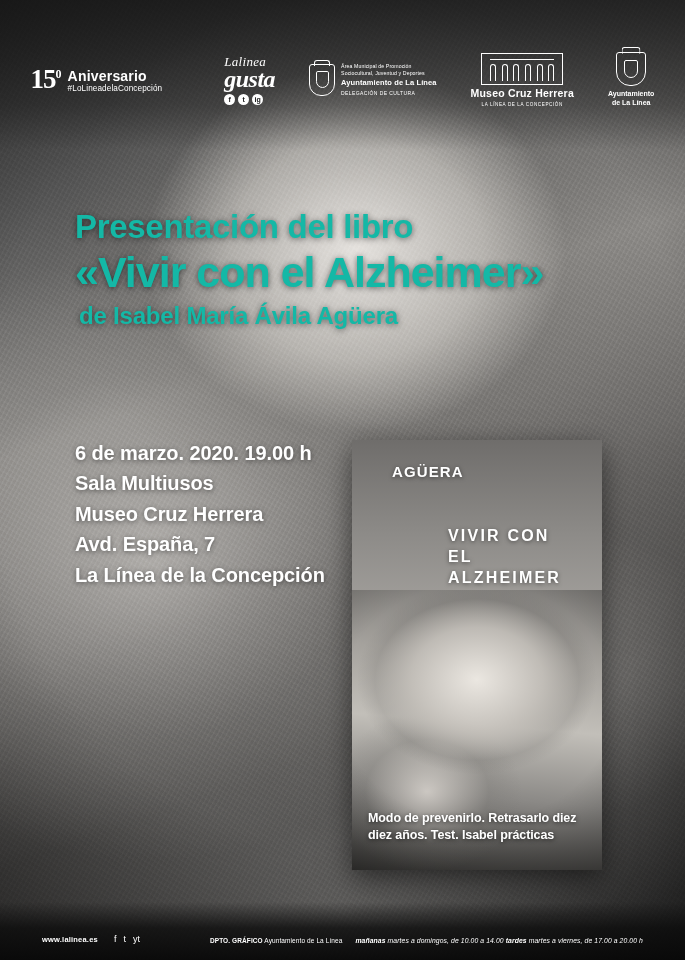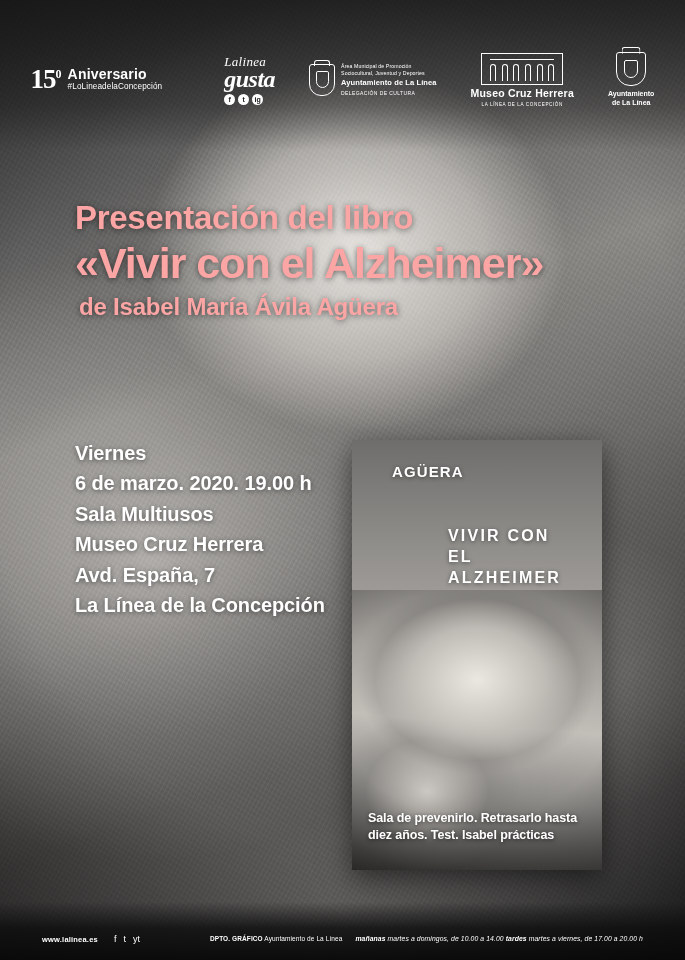--- a/index.html
+++ b/index.html
@@ -46,21 +46,21 @@
     background: linear-gradient(180deg, rgba(15,15,15,0) 0%, rgba(12,12,12,0.80) 45%, rgba(8,8,8,0.95) 100%);
   }
 
   
   .logos {
     position: absolute; top: 52px; left: 0; right: 0;
     display: flex; align-items: center; justify-content: center;
     gap: 34px;
     color: #fff;
   }
-  .logo { display: flex; align-items: flex-start; color: #fff; }
+  .logo { display: flex; align-items: flex-end; color: #fff; }
 
   .logo-150 { gap: 7px; }
   .l150-mark {
     font-family: "Liberation Serif", serif;
     font-size: 27px; font-weight: bold; letter-spacing: -1px;
     line-height: 1;
     position: relative;
   }
   .l150-mark sup { font-size: 12px; vertical-align: super; }
   .l150-text { line-height: 1.15; }
@@ -137,22 +137,22 @@
     width: 17px; height: 6px;
     border: 1.4px solid #fff; border-bottom: none; border-radius: 3px 3px 0 0;
   }
   .crest2-inner { width: 14px; height: 18px; border: 1.2px solid #fff; border-radius: 2px 2px 7px 7px; }
   .ayto2-text { text-align: center; line-height: 1.25; }
   .ayto2-l1 { font-size: 7px; font-weight: bold; }
   .ayto2-l2 { font-size: 7px; font-weight: bold; }
 
   
   .headline {
-    position: absolute; left: 75px; top: 200px; right: 40px;
-    color: #fca5a5;
+    position: absolute; left: 75px; top: 209px; right: 40px;
+    color: #14b8a6;
     text-shadow: 0 1px 6px rgba(0,0,0,0.55);
   }
   .h-pres {
     font-size: 33px; font-weight: bold; letter-spacing: -.3px; line-height: 1.12;
   }
   .h-title {
     font-size: 43px; font-weight: bold; letter-spacing: -1px; line-height: 1.12;
     margin-top: 2px;
   }
   .h-author {
@@ -203,21 +203,21 @@
   .book-sub {
     position: absolute; left: 16px; right: 16px; bottom: 26px;
     color: #fff; font-size: 12.5px; font-weight: bold;
     line-height: 1.35; letter-spacing: -.1px;
     text-shadow: 0 1px 4px rgba(0,0,0,0.65);
   }
 
   
   .footer {
     position: absolute; left: 0; right: 0; bottom: 16px;
-    display: flex; align-items: flex-start;
+    display: flex; align-items: flex-end;
     color: #fff;
     padding: 0 42px;
   }
   .f-web { font-size: 7.5px; font-weight: bold; letter-spacing: .2px; }
   .f-socials { display: flex; gap: 7px; margin-left: 16px; align-items: center; }
   .f-soc { font-size: 9px; line-height: 1; }
   .f-dept { margin-left: 70px; font-size: 6.5px; letter-spacing: .1px; }
   .f-dept b { font-weight: bold; }
   .f-hours { margin-left: auto; font-size: 6.8px; font-style: italic; letter-spacing: .1px; }
   .f-hours b { font-weight: bold; }
@@ -293,39 +293,38 @@
 
   </div>
 
   <div class="headline">
     <div class="h-pres">Presentación del libro</div>
     <div class="h-title">«Vivir con el Alzheimer»</div>
     <div class="h-author">de Isabel María Ávila Agüera</div>
   </div>
 
   <div class="details">
-    <div>Viernes</div>
     <div>6 de marzo. 2020. 19.00 h</div>
     <div>Sala Multiusos</div>
     <div>Museo Cruz Herrera</div>
     <div>Avd. España, 7</div>
     <div>La Línea de la Concepción</div>
   </div>
 
   <div class="book">
     <div class="book-photo"></div>
     <div class="book-author">
       <div>AGÜERA</div>
     </div>
     <div class="book-title">
       <div>VIVIR CON EL</div>
       <div>ALZHEIMER</div>
     </div>
     <div class="book-sub">
-      <div>Sala de prevenirlo. Retrasarlo hasta</div>
+      <div>Modo de prevenirlo. Retrasarlo diez</div>
       <div>diez años. Test. Isabel prácticas</div>
     </div>
   </div>
 
   <div class="footer">
     <div class="f-web">www.lalinea.es</div>
     <div class="f-socials">
       <span class="f-soc">f</span>
       <span class="f-soc">t</span>
       <span class="f-soc">yt</span>

